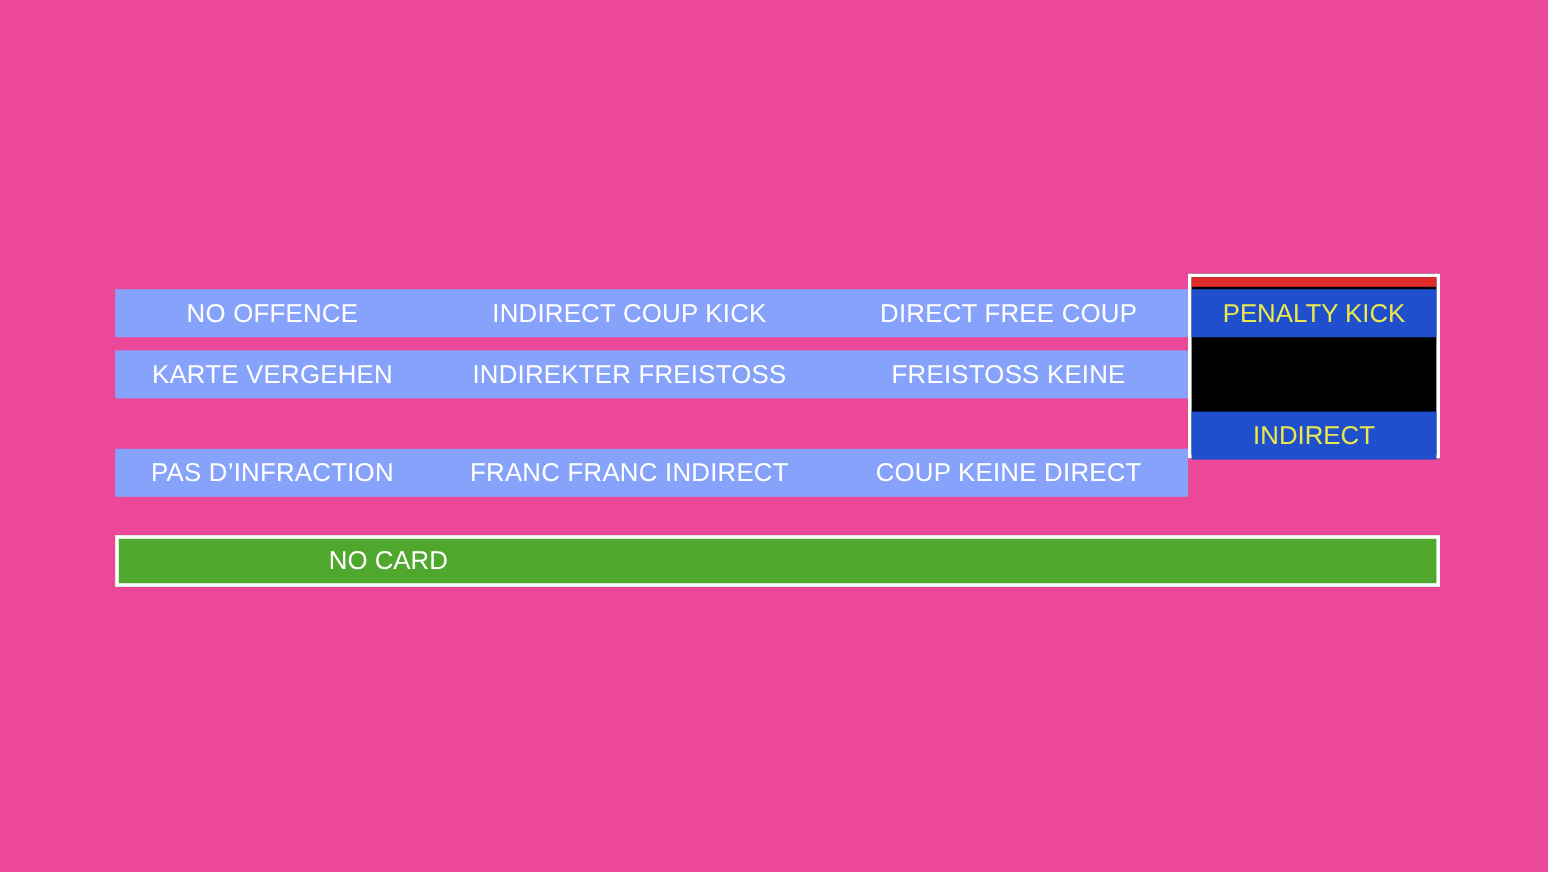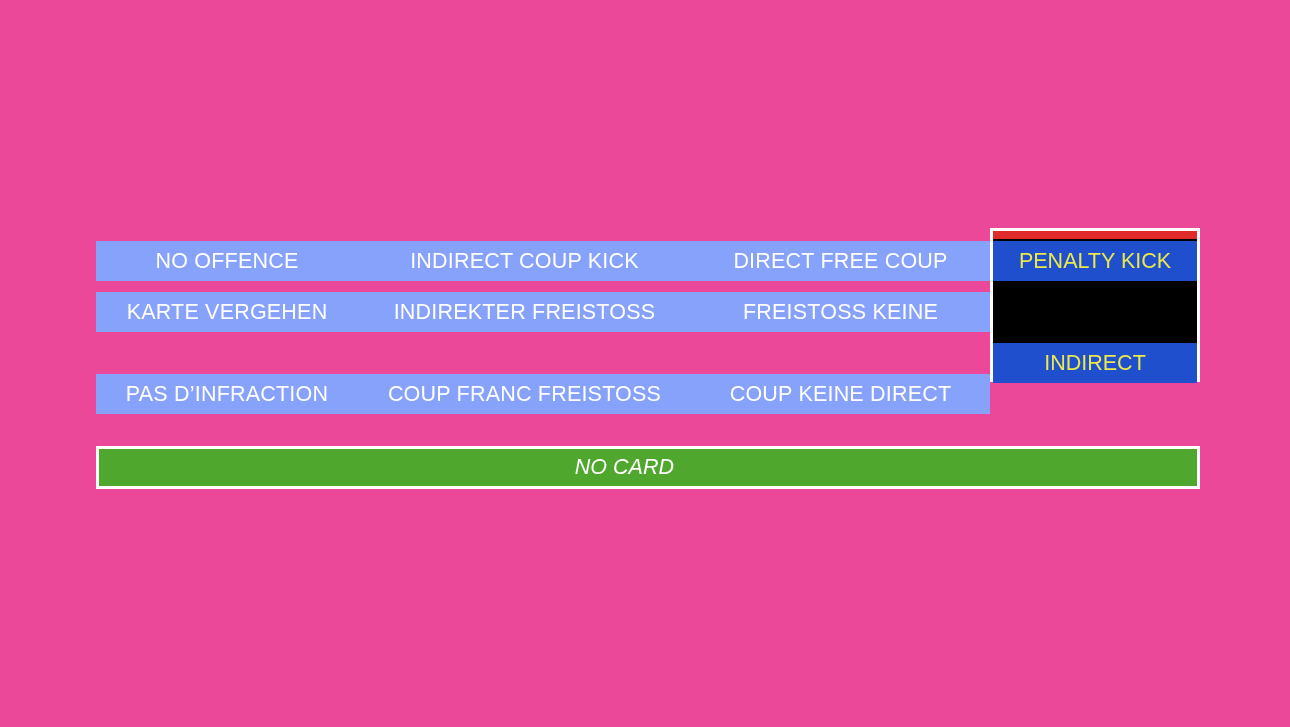--- a/index.html
+++ b/index.html
@@ -113,26 +113,25 @@
     height: 43px;
     border: 3px solid #FFFFFF;
     box-sizing: border-box;
     background: #50A72D;
   }
   .nocard-cell {
     position: absolute;
     top: 0;
     height: 37px;
     line-height: 37px;
-    text-align: right;
+    text-align: left;
     color: #FFFFFF;
     font-size: 21.5px;
     font-weight: 400;
     white-space: nowrap;
-    font-style: italic;
   }
   .nc-0 { left: 175px;  width: 400px; }
   .nc-1 { left: 528px;  width: 300px; }
   .nc-2 { left: 822px;  width: 280px; }
 </style>
 </head>
 <body>
 
 <div id="stage">
 
@@ -148,21 +147,21 @@
     <div class="row row-2">
       <div class="row-base"></div>
       <div class="cell cell-0">KARTE VERGEHEN</div>
       <div class="cell cell-1">INDIREKTER FREISTOSS</div>
       <div class="cell cell-2">FREISTOSS KEINE</div>
     </div>
 
     <div class="row row-3">
       <div class="row-base"></div>
       <div class="cell cell-0">PAS D’INFRACTION</div>
-      <div class="cell cell-1">COUP FRANC FREISTOSS</div>
+      <div class="cell cell-1">FRANC FRANC INDIRECT</div>
       <div class="cell cell-2">COUP KEINE DIRECT</div>
     </div>
 
     <div class="penalty-panel">
       <div class="penalty-topbar"></div>
       <div class="penalty-cell pc-1">PENALTY KICK</div>
       <div class="penalty-cell pc-3">INDIRECT</div>
     </div>
 
   </div>

